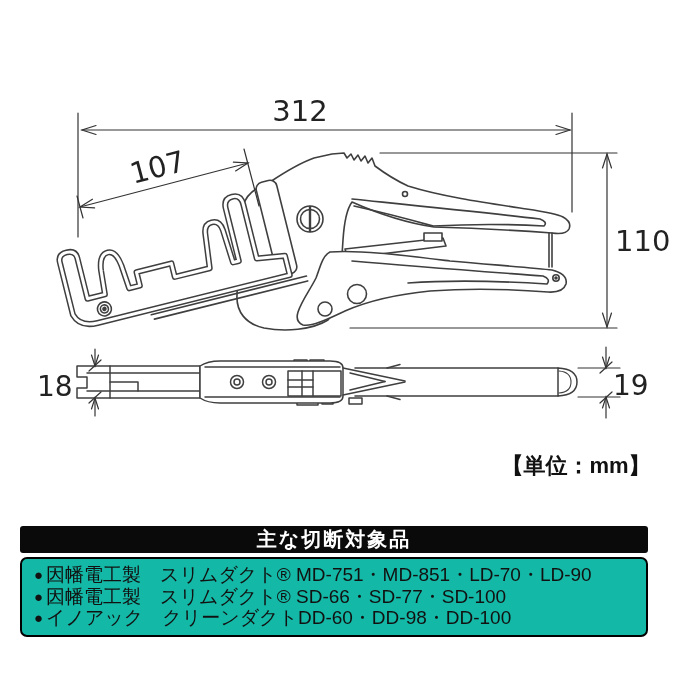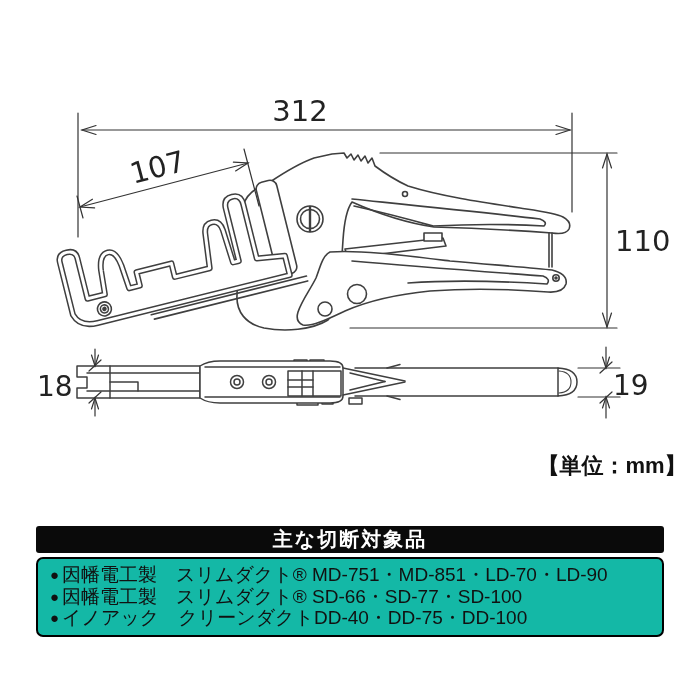--- a/index.html
+++ b/index.html
@@ -5,23 +5,23 @@
   html,body{margin:0;padding:0;background:#fff;}
   #stage{
     position:relative;width:700px;height:700px;background:var(--bg,#fff);
     font-family:"Liberation Sans","DejaVu Sans",sans-serif;overflow:hidden;padding-left:32px;
   }
   #drawing{position:absolute;left:0;top:0;}
   .dim-num{fill:var(--dimtext,#222);font-family:"DejaVu Sans","Liberation Sans",sans-serif;font-size:29px;}
   .dim-num-s{fill:var(--dimtext,#222);font-family:"DejaVu Sans","Liberation Sans",sans-serif;font-size:28px;}
   #unit-label{
     position:absolute;left:498px;top:451px;width:156px;text-align:center;
-    font-size:22px;font-weight:bold;color:#111;white-space:nowrap;margin-left:36px;
-  }
-  #target-table{position:absolute;left:36px;top:526px;width:628px;}
+    font-size:22px;font-weight:bold;color:#111;white-space:nowrap;
+  }
+  #target-table{position:absolute;left:20px;top:526px;width:628px;}
   #target-table .hdr{
     background:var(--thbg,#0a0a0a);color:var(--thtx,#fff);height:27px;line-height:27px;
     text-align:center;font-size:20px;font-weight:bold;border-radius:3px;letter-spacing:2px;
   }
   #target-table .bdy{
     margin-top:4px;border:2px solid #000;border-radius:7px;background:#14b8a6;
     padding:5px 10px 6px 12px;color:var(--tbtx,#111);
   }
   #target-table .row{font-size:19px;line-height:21.5px;white-space:nowrap;}
   #target-table .row .blt{font-size:15px;margin-right:3px;vertical-align:1px;}
@@ -214,16 +214,16 @@
     </g>
   </svg>
 
   <div id="unit-label">【単位：mm】</div>
 
   <div id="target-table">
     <div class="hdr">主な切断対象品</div>
     <div class="bdy">
       <div class="row"><span class="blt">●</span><span>因幡電工製　スリムダクト® MD-751・MD-851・LD-70・LD-90</span></div>
       <div class="row"><span class="blt">●</span><span>因幡電工製　スリムダクト® SD-66・SD-77・SD-100</span></div>
-      <div class="row"><span class="blt">●</span><span>イノアック　クリーンダクトDD-40・DD-75・DD-100</span></div>
+      <div class="row"><span class="blt">●</span><span>イノアック　クリーンダクトDD-60・DD-98・DD-100</span></div>
     </div>
   </div>
 </div>
 
 </body></html>

